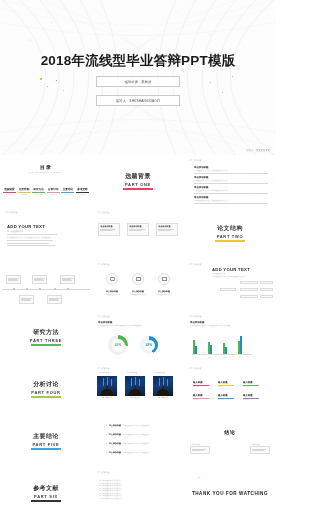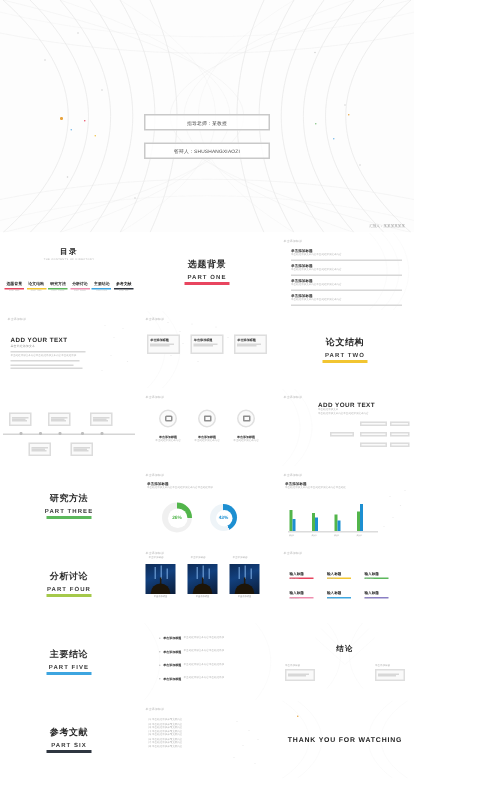--- a/index.html
+++ b/index.html
@@ -154,20 +154,21 @@
       </g>
     </svg>
     <div class="dotA" style="left:40px;top:78px;width:1.6px;height:1.6px;background:#e8a33d;"></div>
     <div class="dotA" style="left:47px;top:86px;width:1.3px;height:1.3px;background:#6fb5e8;"></div>
     <div class="dotA" style="left:56px;top:80px;width:1px;height:1px;background:#e8455f;"></div>
     <div class="dotA" style="left:63px;top:90px;width:1.4px;height:1.4px;background:#f0c040;"></div>
     <div class="dotA" style="left:210px;top:82px;width:1.4px;height:1.4px;background:#7fc07f;"></div>
     <div class="dotA" style="left:222px;top:92px;width:1.1px;height:1.1px;background:#6fb5e8;"></div>
     <div class="dotA" style="left:232px;top:76px;width:1.2px;height:1.2px;background:#e8a33d;"></div>
 
+    <div class="cover-title">2018年流线型毕业答辩PPT模版</div>
     <div class="cover-box b1">指导老师：某教授</div>
     <div class="cover-box b2">答辩人：SHUSHANGXIAOZI</div>
     <div class="cover-foot">汇报人：某某某某某某</div>
   </div>
 
   <div class="grid">
 
     <div class="slide">
       <div style="position:absolute;left:0;right:0;top:9px;">
         <div class="toc-title">目录</div>

